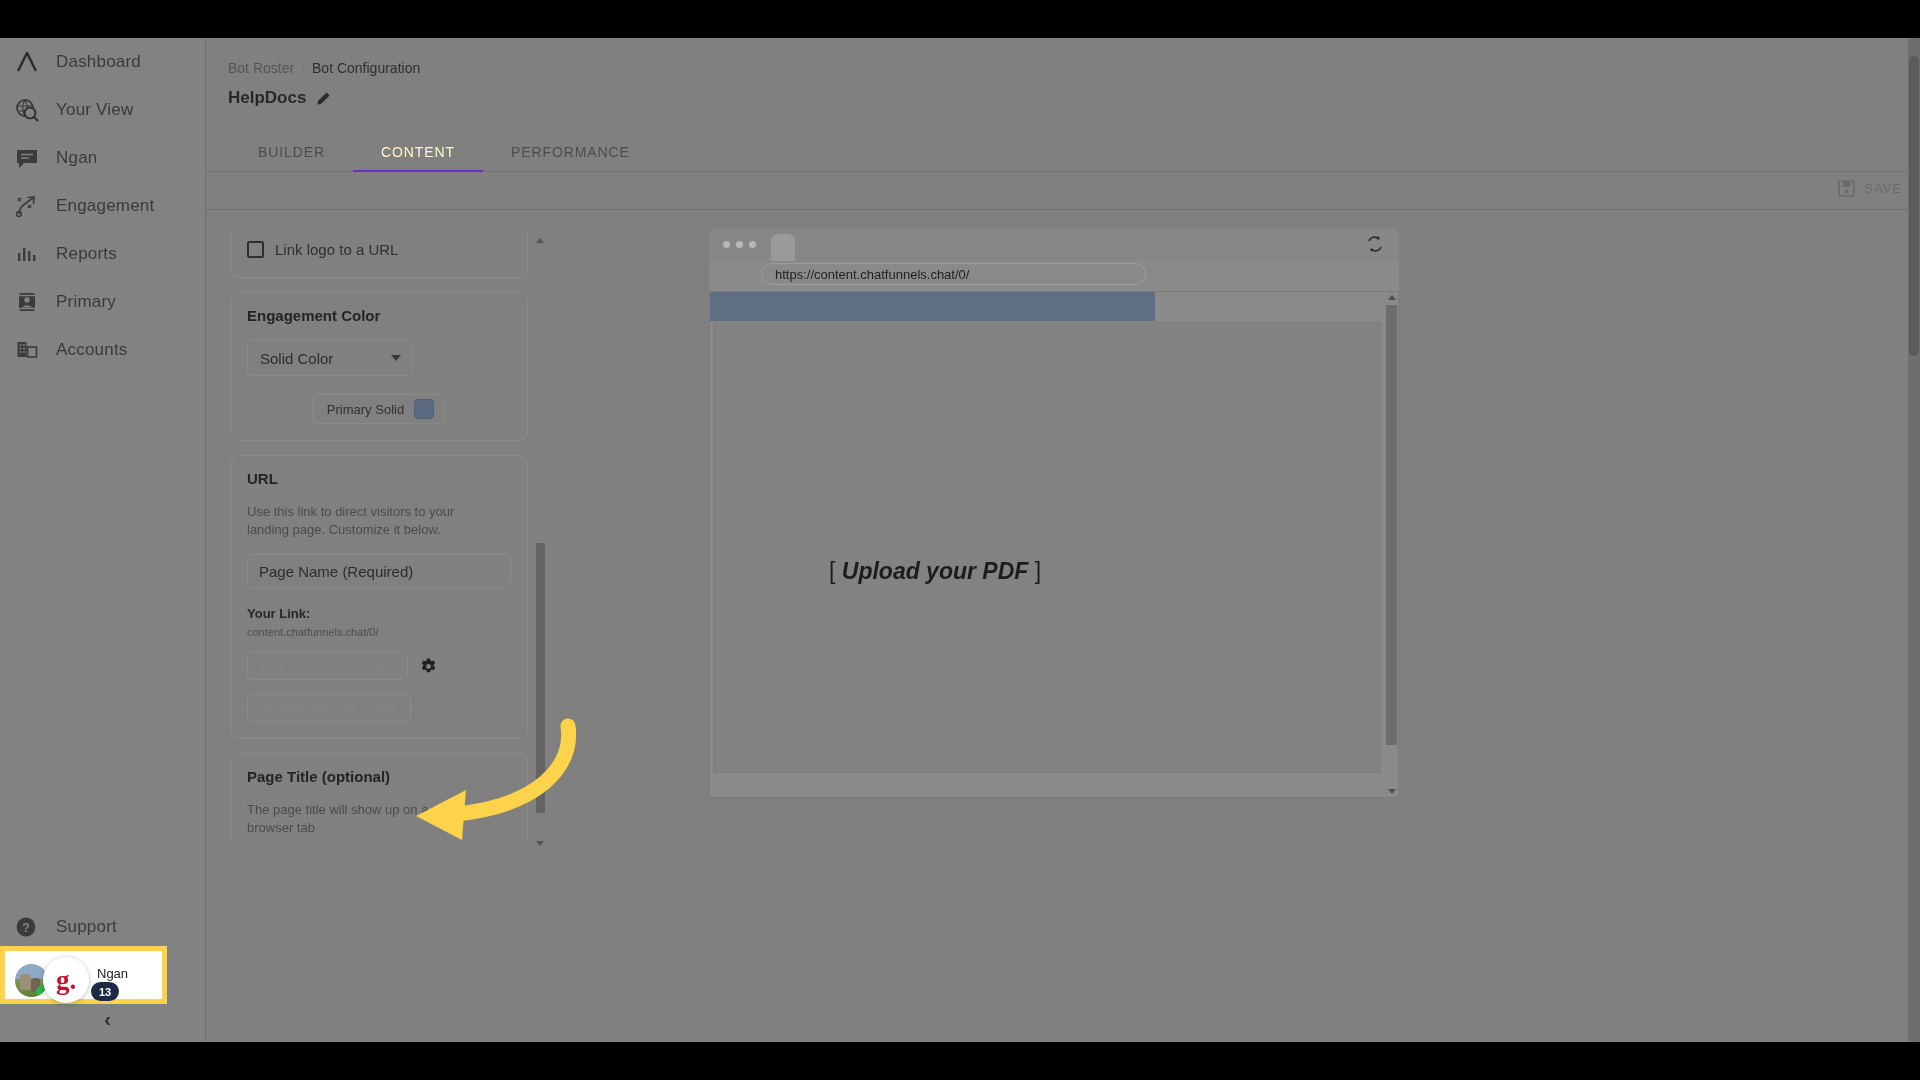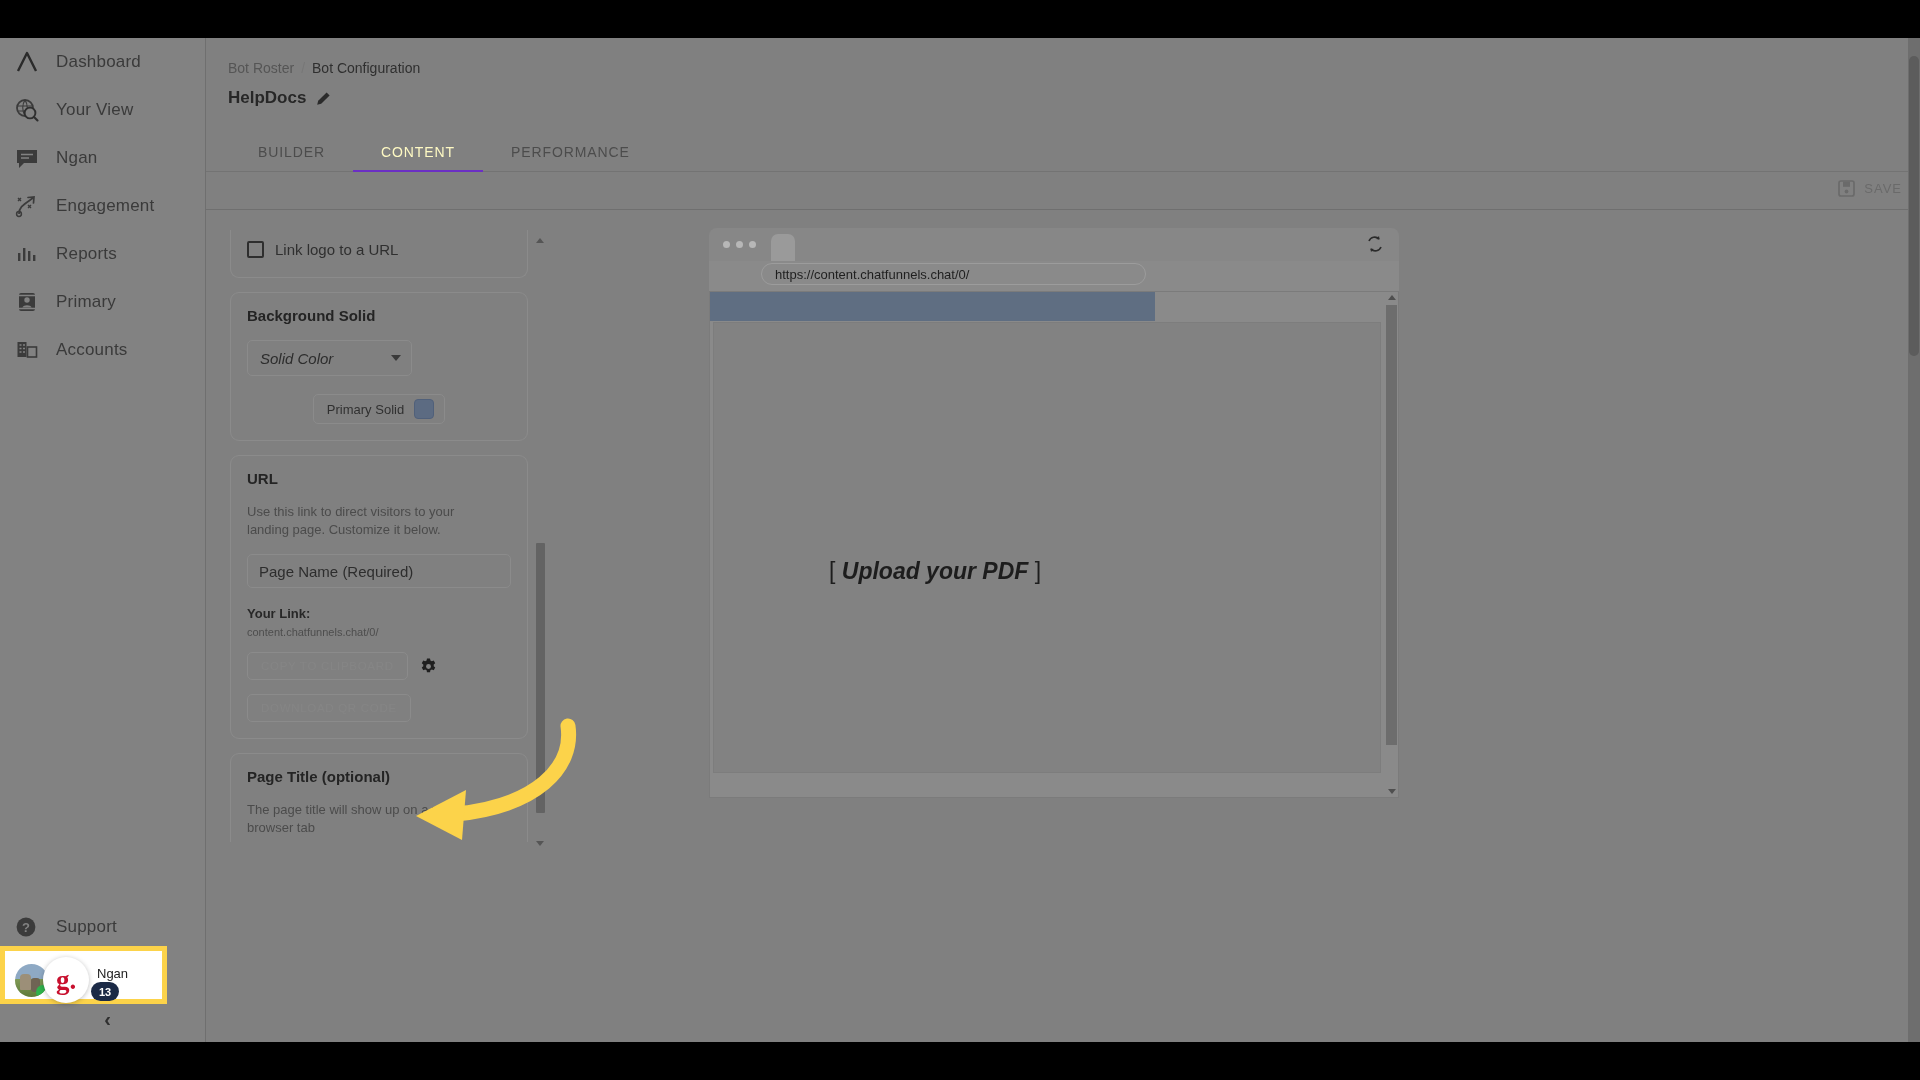--- a/index.html
+++ b/index.html
@@ -234,21 +234,21 @@
   }
   .select {
     width: 165px; height: 36px;
     border: 1px solid #8b8b8b;
     border-radius: 5px;
     display: flex; align-items: center;
     padding: 0 10px 0 12px;
     justify-content: space-between;
     cursor: pointer;
   }
-  .select-value { font-size: 15px; color: #2d2d2d; font-style: italic; }
+  .select-value { font-size: 15px; color: #2d2d2d; }
   .caret {
     width: 0; height: 0;
     border-left: 5px solid transparent;
     border-right: 5px solid transparent;
     border-top: 6px solid #3a3a3a;
   }
   .color-row { display: flex; justify-content: center; margin-top: 18px; }
   .color-chip {
     border: 1px solid #8b8b8b;
     border-radius: 5px;
@@ -629,21 +629,21 @@
       <div class="settings-panel">
 
         <div class="card first">
           <div class="checkbox-row">
             <div class="checkbox"></div>
             <span class="checkbox-label">Link logo to a URL</span>
           </div>
         </div>
 
         <div class="card">
-          <div class="card-title">Background Solid</div>
+          <div class="card-title">Engagement Color</div>
           <div class="select">
             <span class="select-value">Solid Color</span>
             <span class="caret"></span>
           </div>
           <div class="color-row">
             <div class="color-chip">
               <span class="color-chip-label">Primary Solid</span>
               <span class="swatch" style="background: rgb(92, 107, 130);"></span>
             </div>
           </div>

